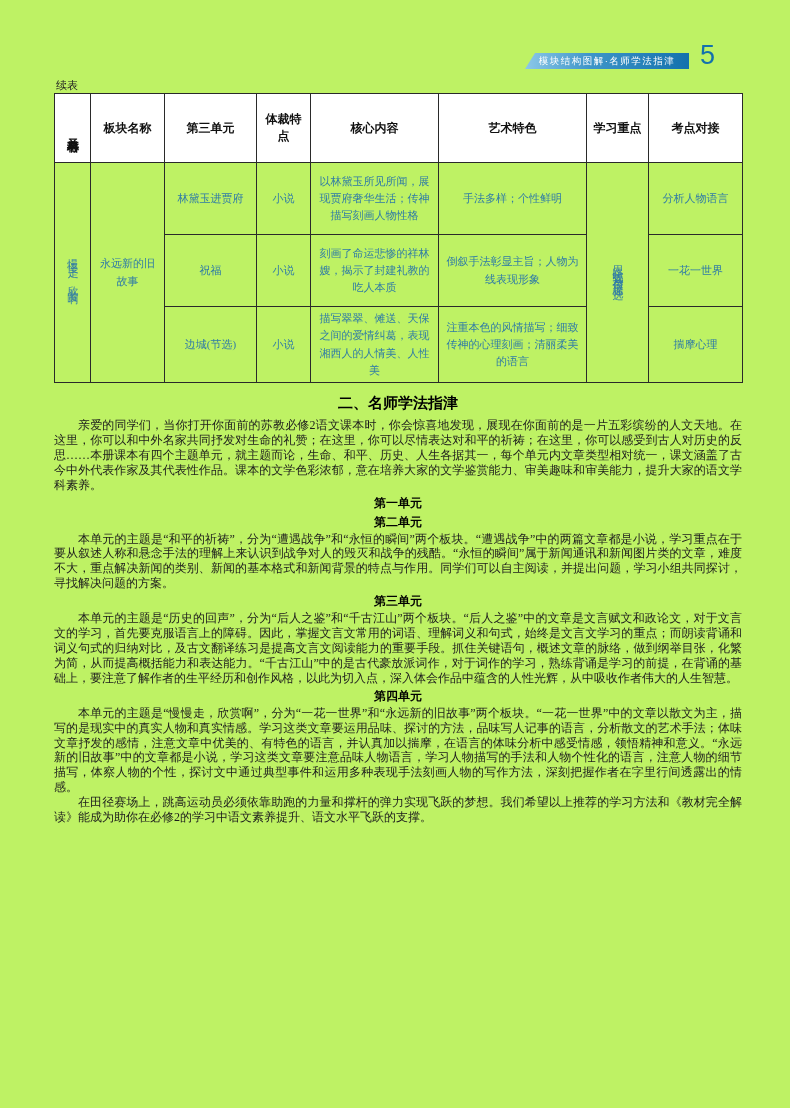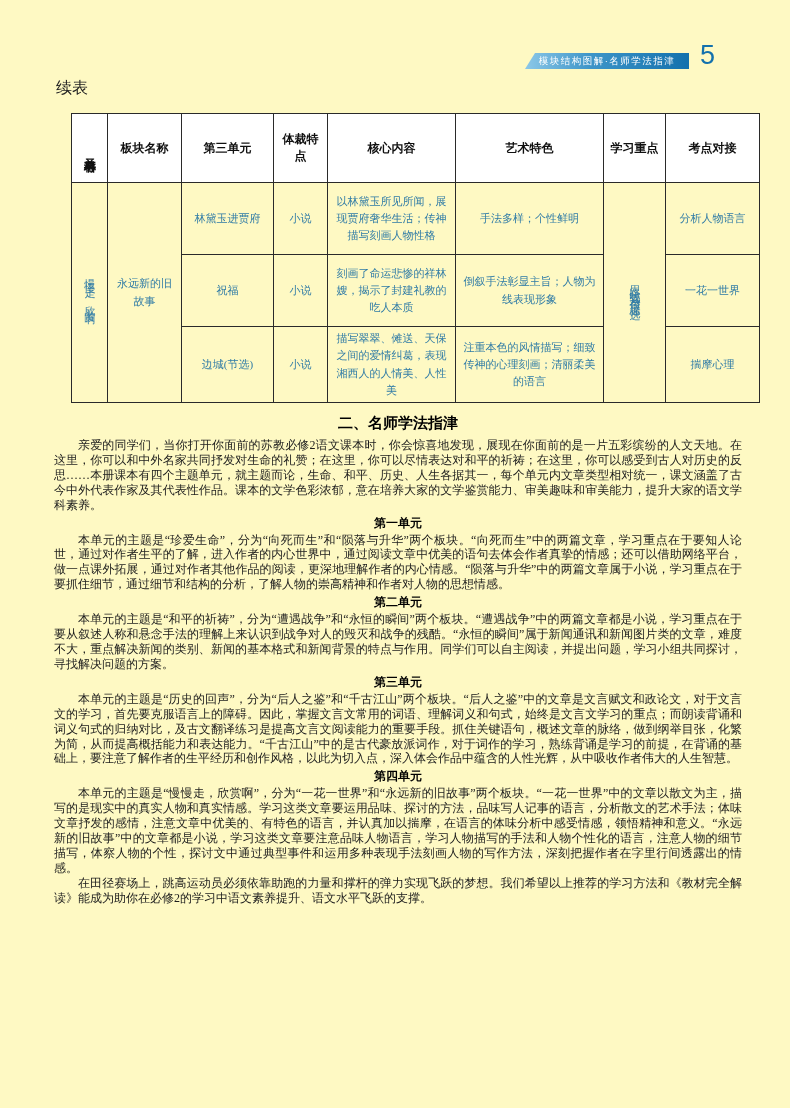--- a/index.html
+++ b/index.html
@@ -1,42 +1,42 @@
 <!DOCTYPE html>
 <html><head>
 <meta charset="utf-8">
 <style>
   html,body { margin:0; padding:0; background:#e8e8e8; }
   .page {
     position:relative;
     width:790px; height:1108px;
     margin:0 auto;
-    background:#fef9c3;
+    background:#bef264;
     color:#1a1a1a;
     font-family:"Liberation Serif", serif;
     overflow:hidden;
   }
   
   .topbar-band {
     position:absolute; top:53px; left:525px; width:164px; height:16px;
     background:linear-gradient(90deg,#8cc8e8 0%, #3e95c8 40%, #1371ad 100%);
     clip-path:polygon(10px 0, 100% 0, 100% 100%, 0 100%);
     color:#ffffff; font-size:9.5px; line-height:16px; text-align:center;
     font-family:"Liberation Sans", sans-serif; letter-spacing:1.5px;
   }
   .page-number {
     position:absolute; top:40px; left:700px;
     font-size:27px; color:#1371ad; font-family:"Liberation Sans", sans-serif;
     font-weight:400;
   }
   .content { position:absolute; top:78px; left:54px; width:688px; }
-  .cont-label { font-size:16px; color:#222; margin:0 0 14px 2px; }
+  .cont-label { font-size:11px; color:#222; margin:0 0 0 2px; }
 
   
-  table.curr { width:100%; border-collapse:collapse; table-layout:fixed;margin-left:17px; }
+  table.curr { width:100%; border-collapse:collapse; table-layout:fixed; }
   table.curr th, table.curr td { border:1px solid #2a2a2a; padding:2px 4px; vertical-align:middle; }
   table.curr thead th {
     font-size:12px; font-weight:bold; color:#101010; height:64px;
     text-align:center; background:#fff;
   }
   table.curr td {
     font-size:11px; color:#2f7ba6; line-height:1.55; text-align:center;
   }
   td.left { text-align:left; }
   .vert {
@@ -125,21 +125,20 @@
           <td>揣摩心理</td>
         </tr>
       </tbody>
     </table>
 
     <h2 class="section-title">二、名师学法指津</h2>
 
     <p class="para">亲爱的同学们，当你打开你面前的苏教必修2语文课本时，你会惊喜地发现，展现在你面前的是一片五彩缤纷的人文天地。在这里，你可以和中外名家共同抒发对生命的礼赞；在这里，你可以尽情表达对和平的祈祷；在这里，你可以感受到古人对历史的反思……本册课本有四个主题单元，就主题而论，生命、和平、历史、人生各据其一，每个单元内文章类型相对统一，课文涵盖了古今中外代表作家及其代表性作品。课本的文学色彩浓郁，意在培养大家的文学鉴赏能力、审美趣味和审美能力，提升大家的语文学科素养。</p>
 
     <h3 class="unit-head">第一单元</h3>
-    <p class="para">本单元的主题是“珍爱生命”，分为“向死而生”和“陨落与升华”两个板块。“向死而生”中的两篇文章，学习重点在于要知人论世，通过对作者生平的了解，进入作者的内心世界中，通过阅读文章中优美的语句去体会作者真挚的情感；还可以借助网络平台，做一点课外拓展，通过对作者其他作品的阅读，更深地理解作者的内心情感。“陨落与升华”中的两篇文章属于小说，学习重点在于要抓住细节，通过细节和结构的分析，了解人物的崇高精神和作者对人物的思想情感。</p>
 
     <h3 class="unit-head">第二单元</h3>
     <p class="para">本单元的主题是“和平的祈祷”，分为“遭遇战争”和“永恒的瞬间”两个板块。“遭遇战争”中的两篇文章都是小说，学习重点在于要从叙述人称和悬念手法的理解上来认识到战争对人的毁灭和战争的残酷。“永恒的瞬间”属于新闻通讯和新闻图片类的文章，难度不大，重点解决新闻的类别、新闻的基本格式和新闻背景的特点与作用。同学们可以自主阅读，并提出问题，学习小组共同探讨，寻找解决问题的方案。</p>
 
     <h3 class="unit-head">第三单元</h3>
     <p class="para">本单元的主题是“历史的回声”，分为“后人之鉴”和“千古江山”两个板块。“后人之鉴”中的文章是文言赋文和政论文，对于文言文的学习，首先要克服语言上的障碍。因此，掌握文言文常用的词语、理解词义和句式，始终是文言文学习的重点；而朗读背诵和词义句式的归纳对比，及古文翻译练习是提高文言文阅读能力的重要手段。抓住关键语句，概述文章的脉络，做到纲举目张，化繁为简，从而提高概括能力和表达能力。“千古江山”中的是古代豪放派词作，对于词作的学习，熟练背诵是学习的前提，在背诵的基础上，要注意了解作者的生平经历和创作风格，以此为切入点，深入体会作品中蕴含的人性光辉，从中吸收作者伟大的人生智慧。</p>
 
     <h3 class="unit-head">第四单元</h3>
     <p class="para">本单元的主题是“慢慢走，欣赏啊”，分为“一花一世界”和“永远新的旧故事”两个板块。“一花一世界”中的文章以散文为主，描写的是现实中的真实人物和真实情感。学习这类文章要运用品味、探讨的方法，品味写人记事的语言，分析散文的艺术手法；体味文章抒发的感情，注意文章中优美的、有特色的语言，并认真加以揣摩，在语言的体味分析中感受情感，领悟精神和意义。“永远新的旧故事”中的文章都是小说，学习这类文章要注意品味人物语言，学习人物描写的手法和人物个性化的语言，注意人物的细节描写，体察人物的个性，探讨文中通过典型事件和运用多种表现手法刻画人物的写作方法，深刻把握作者在字里行间透露出的情感。</p>
 

